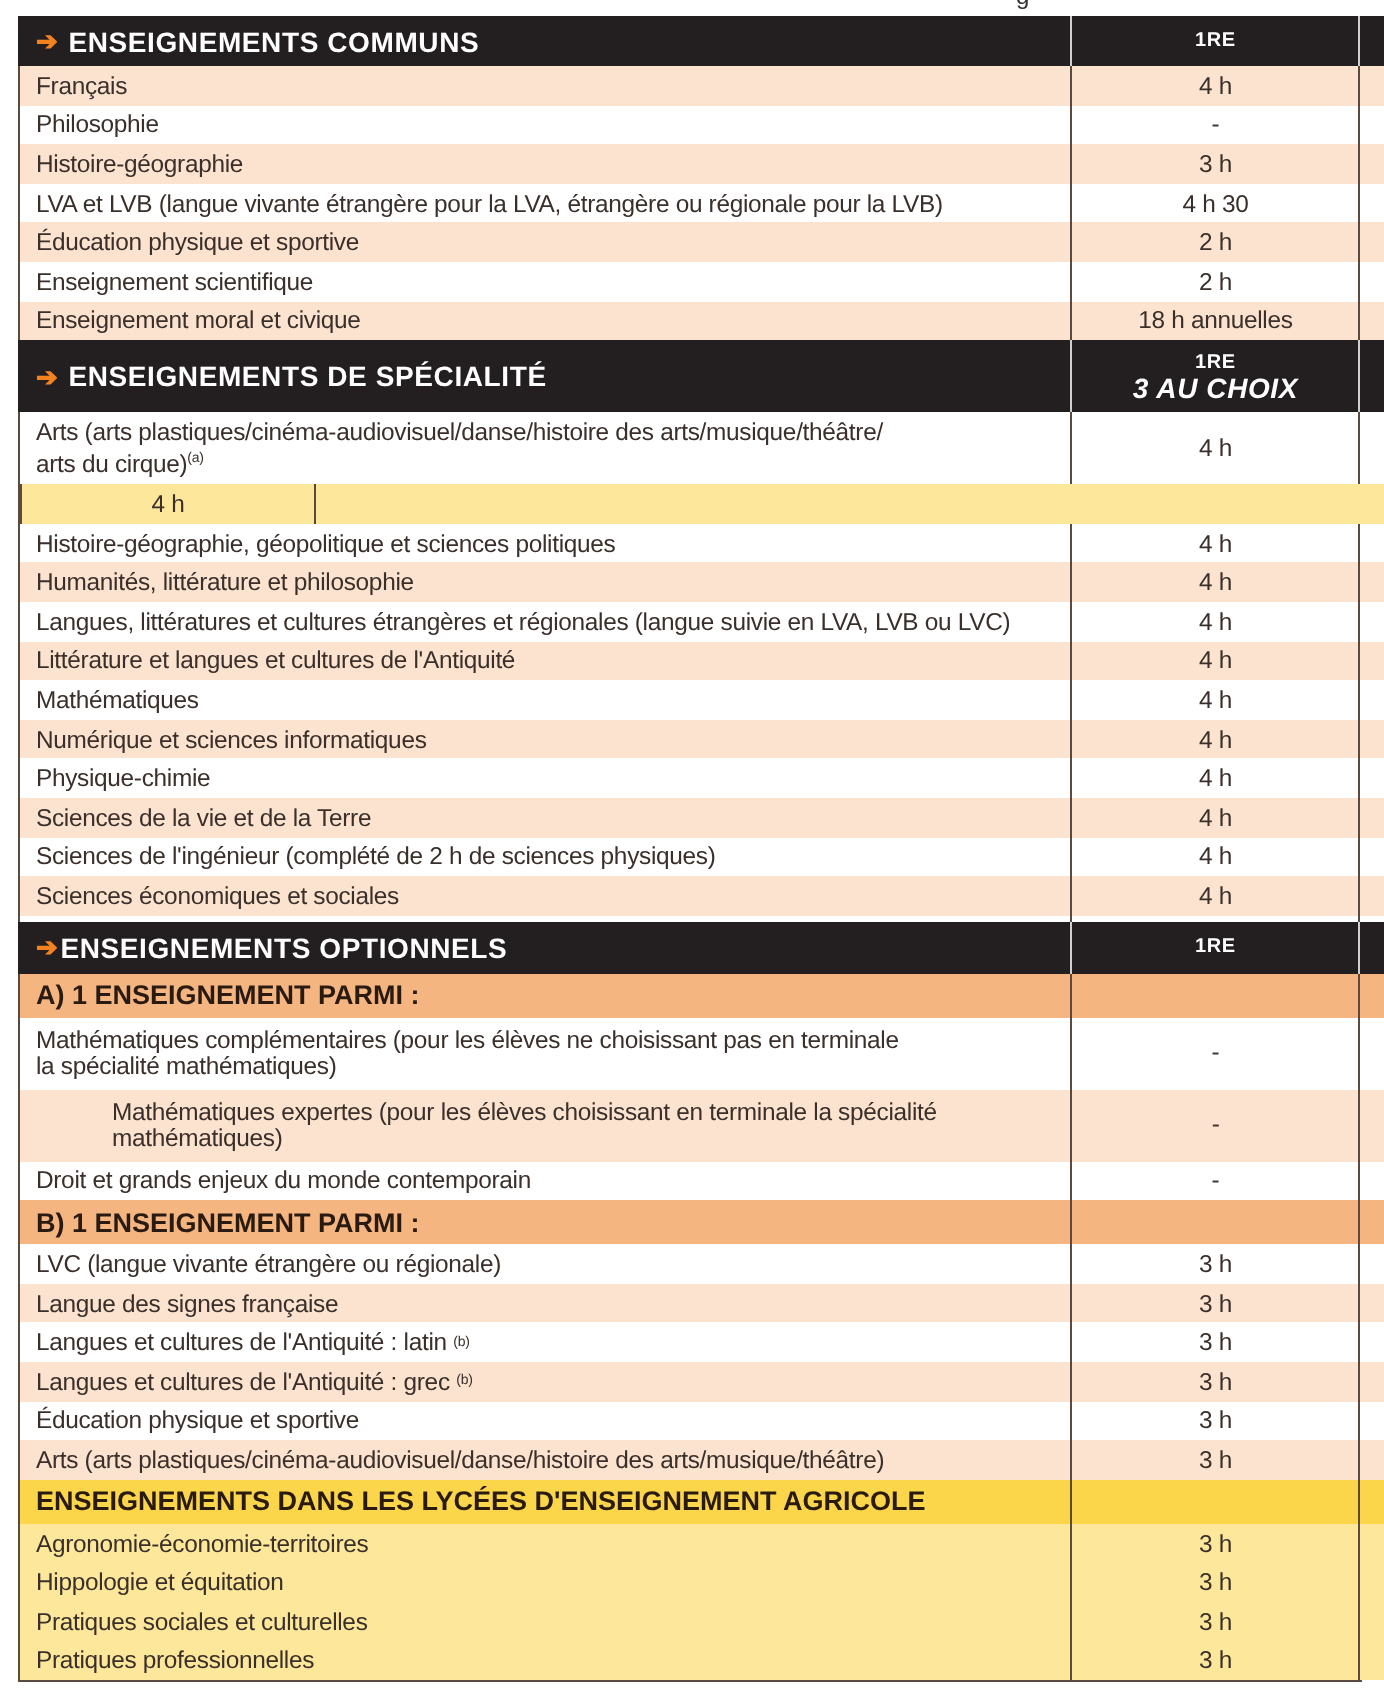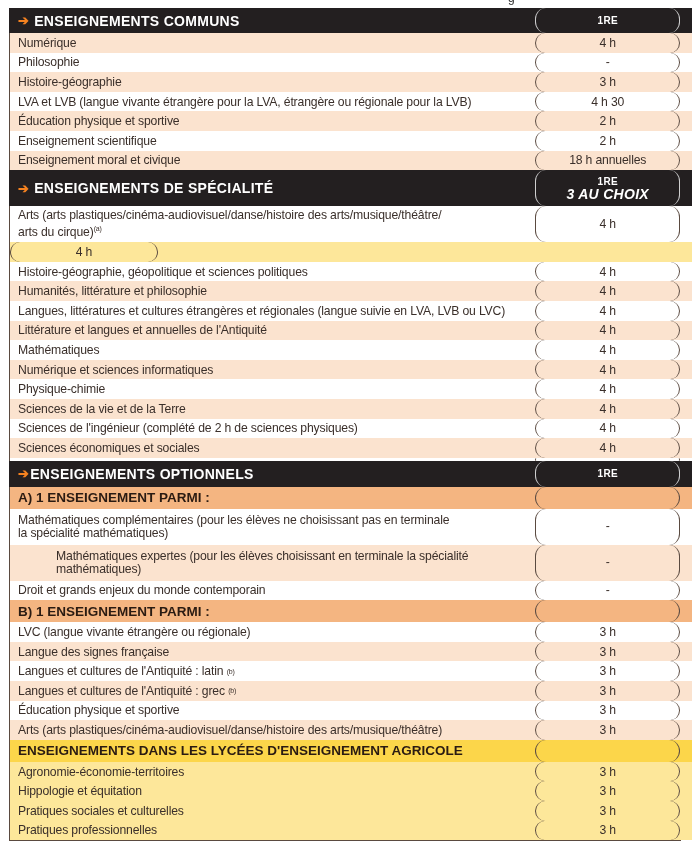--- a/index.html
+++ b/index.html
@@ -1,21 +1,21 @@
 <!DOCTYPE html>
 <html><head>
 <meta charset="utf-8">
 <style>
   html, body { margin:0; padding:0; background:#ffffff; }
   body { width:692px; height:852px; overflow:hidden; position:relative; font-family:"Liberation Sans", sans-serif; }
   .top-fragment { position:absolute; left:508px; top:-9px; font-size:12px; color:#333; }
   .table { position:absolute; left:9px; top:8px; width:690px; }
   .row { display:flex; border-left:1px solid #5a4a40; }
   .c1 { width:535px; box-sizing:border-box; padding:0 0 0 8px; display:flex; align-items:center; }
-  .c2 { width:148px; box-sizing:border-box; border-left:1px solid #5a4a40; border-right:1px solid #5a4a40; display:flex; align-items:center; justify-content:center; text-align:right;border-radius:11px; }
+  .c2 { width:148px; box-sizing:border-box; border-left:1px solid #5a4a40; border-right:1px solid #5a4a40; display:flex; align-items:center; justify-content:center; text-align:right; }
   .c3 { width:19px; box-sizing:border-box; }
   .r { height:19.6px; font-size:12.2px; color:#3a2f2a; letter-spacing:-0.15px; }
   .r2 { height:36px; line-height:13px; }
   .peach { background:#fbe3cf; }
   .white { background:#ffffff; }
   .yel { background:#fde79a; }
   .hdr { background:#231f20; color:#ffffff; font-weight:bold; height:25px; font-size:14px; letter-spacing:0.3px; border-left:1px solid #231f20; }
   .hdr .c2 { border-left:1px solid #cfcfcf; border-right:1px solid #cfcfcf; font-size:10px; flex-direction:column; line-height:12px; }
   .hdr .c3 { background:#231f20; }
   .hdr-tall { height:36px; }
@@ -37,21 +37,21 @@
 
   <div class="row hdr">
     <div class="c1">
         <span class="arrow">➔</span>
         <span>ENSEIGNEMENTS COMMUNS</span>
       </div>
     <div class="c2">1RE</div>
     <div class="c3"></div>
   </div>
   <div class="row r peach">
-      <div class="c1">Numérique</div>
+      <div class="c1">Français</div>
       <div class="c2">4 h</div>
       <div class="c3"></div>
     </div>
   <div class="row r white">
       <div class="c1">Philosophie</div>
       <div class="c2">-</div>
       <div class="c3"></div>
     </div>
   <div class="row r peach">
       <div class="c1">Histoire-géographie</div>
@@ -111,21 +111,21 @@
       <div class="c1">Humanités, littérature et philosophie</div>
       <div class="c2">4 h</div>
       <div class="c3"></div>
     </div>
   <div class="row r white">
       <div class="c1">Langues, littératures et cultures étrangères et régionales (langue suivie en LVA, LVB ou LVC)</div>
       <div class="c2">4 h</div>
       <div class="c3"></div>
     </div>
   <div class="row r peach">
-      <div class="c1">Littérature et langues et annuelles de l'Antiquité</div>
+      <div class="c1">Littérature et langues et cultures de l'Antiquité</div>
       <div class="c2">4 h</div>
       <div class="c3"></div>
     </div>
   <div class="row r white">
       <div class="c1">Mathématiques</div>
       <div class="c2">4 h</div>
       <div class="c3"></div>
     </div>
   <div class="row r peach">
       <div class="c1">Numérique et sciences informatiques</div>

